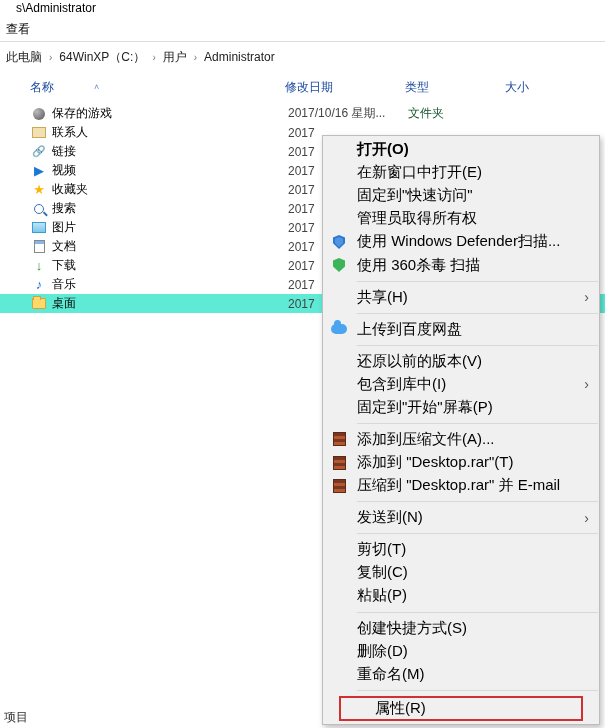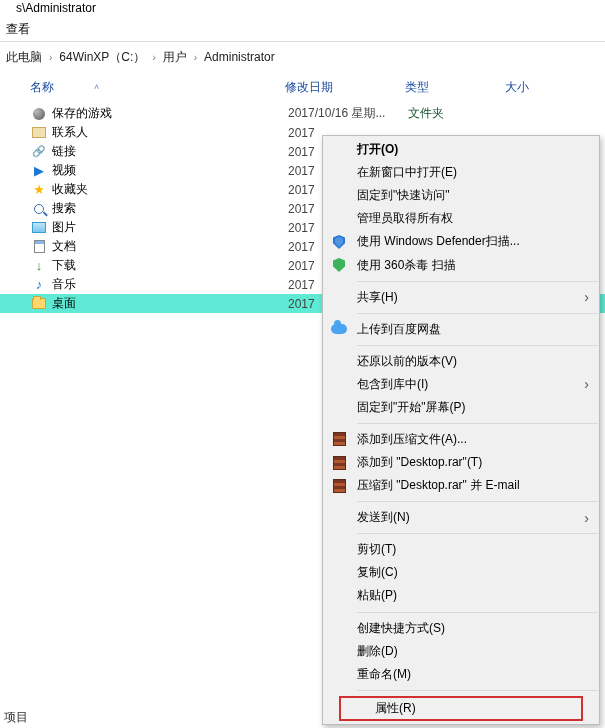--- a/index.html
+++ b/index.html
@@ -19,21 +19,21 @@
   .row { height: 19px; display: flex; align-items: center; padding-left: 10px; position: relative; }
   .row .arrow { width: 10px; text-align: center; color: #666; font-size: 9px; }
   .row .more { width: 10px; text-align: center; color: #666; font-size: 9px; visibility: hidden; }
   .row .icon { width: 18px; height: 16px; display: inline-flex; align-items: center; justify-content: center; }
   .row .label { flex: 0 0 240px; padding-left: 4px; }
   .row .date { flex: 0 0 120px; color: #444; }
   .row .type { flex: 0 0 100px; color: #14532d; }
   .row.selected { background: #5eead4; }
   .row.selected .arrow, .row.selected .more { visibility: visible; }
   .ctx-menu { position: absolute; left: 322px; top: 135px; width: 278px; height: 590px; background: #f0f0f0; border: 1px solid #bdbdbd; box-shadow: 2px 3px 6px rgba(0,0,0,.25); display: flex; flex-direction: column; padding: 2px 0; }
-  .ctx-item { height: 24px; display: flex; align-items: center; padding-left: 34px; padding-right: 18px; font-size: 12px; position: relative; }
+  .ctx-item { height: 24px; display: flex; align-items: center; padding-left: 34px; padding-right: 18px; font-size: 15px; position: relative; }
   .ctx-item.has-sub::after { content: "›"; position: absolute; right: 10px; font-size: 14px; color: #555; }
   .ctx-sep { height: 1px; background: #d8d8d8; margin: 4px 1px 4px 34px; }
   .ctx-icon { position: absolute; left: 6px; width: 20px; height: 18px; display: inline-flex; align-items: center; justify-content: center; }
   .ctx-item.hl { border: 2px solid #d03030; margin: 1px 16px; height: 26px; }
   .footer { position: absolute; bottom: 2px; left: 4px; font-size: 12px; color: #333; margin-top: 43px; }
   
   .ic-folder { width: 14px; height: 11px; background: #ffd76a; border: 1px solid #caa63e; border-radius: 1px; position: relative; }
   .ic-folder::before { content: ""; position: absolute; top: -3px; left: 0; width: 6px; height: 3px; background: #ffd76a; border: 1px solid #caa63e; border-bottom: none; }
   .ic-star { color: #ffb400; font-size: 13px; }
   .ic-mag { width: 10px; height: 10px; border: 1.5px solid #3a6fb0; border-radius: 50%; position: relative; }

